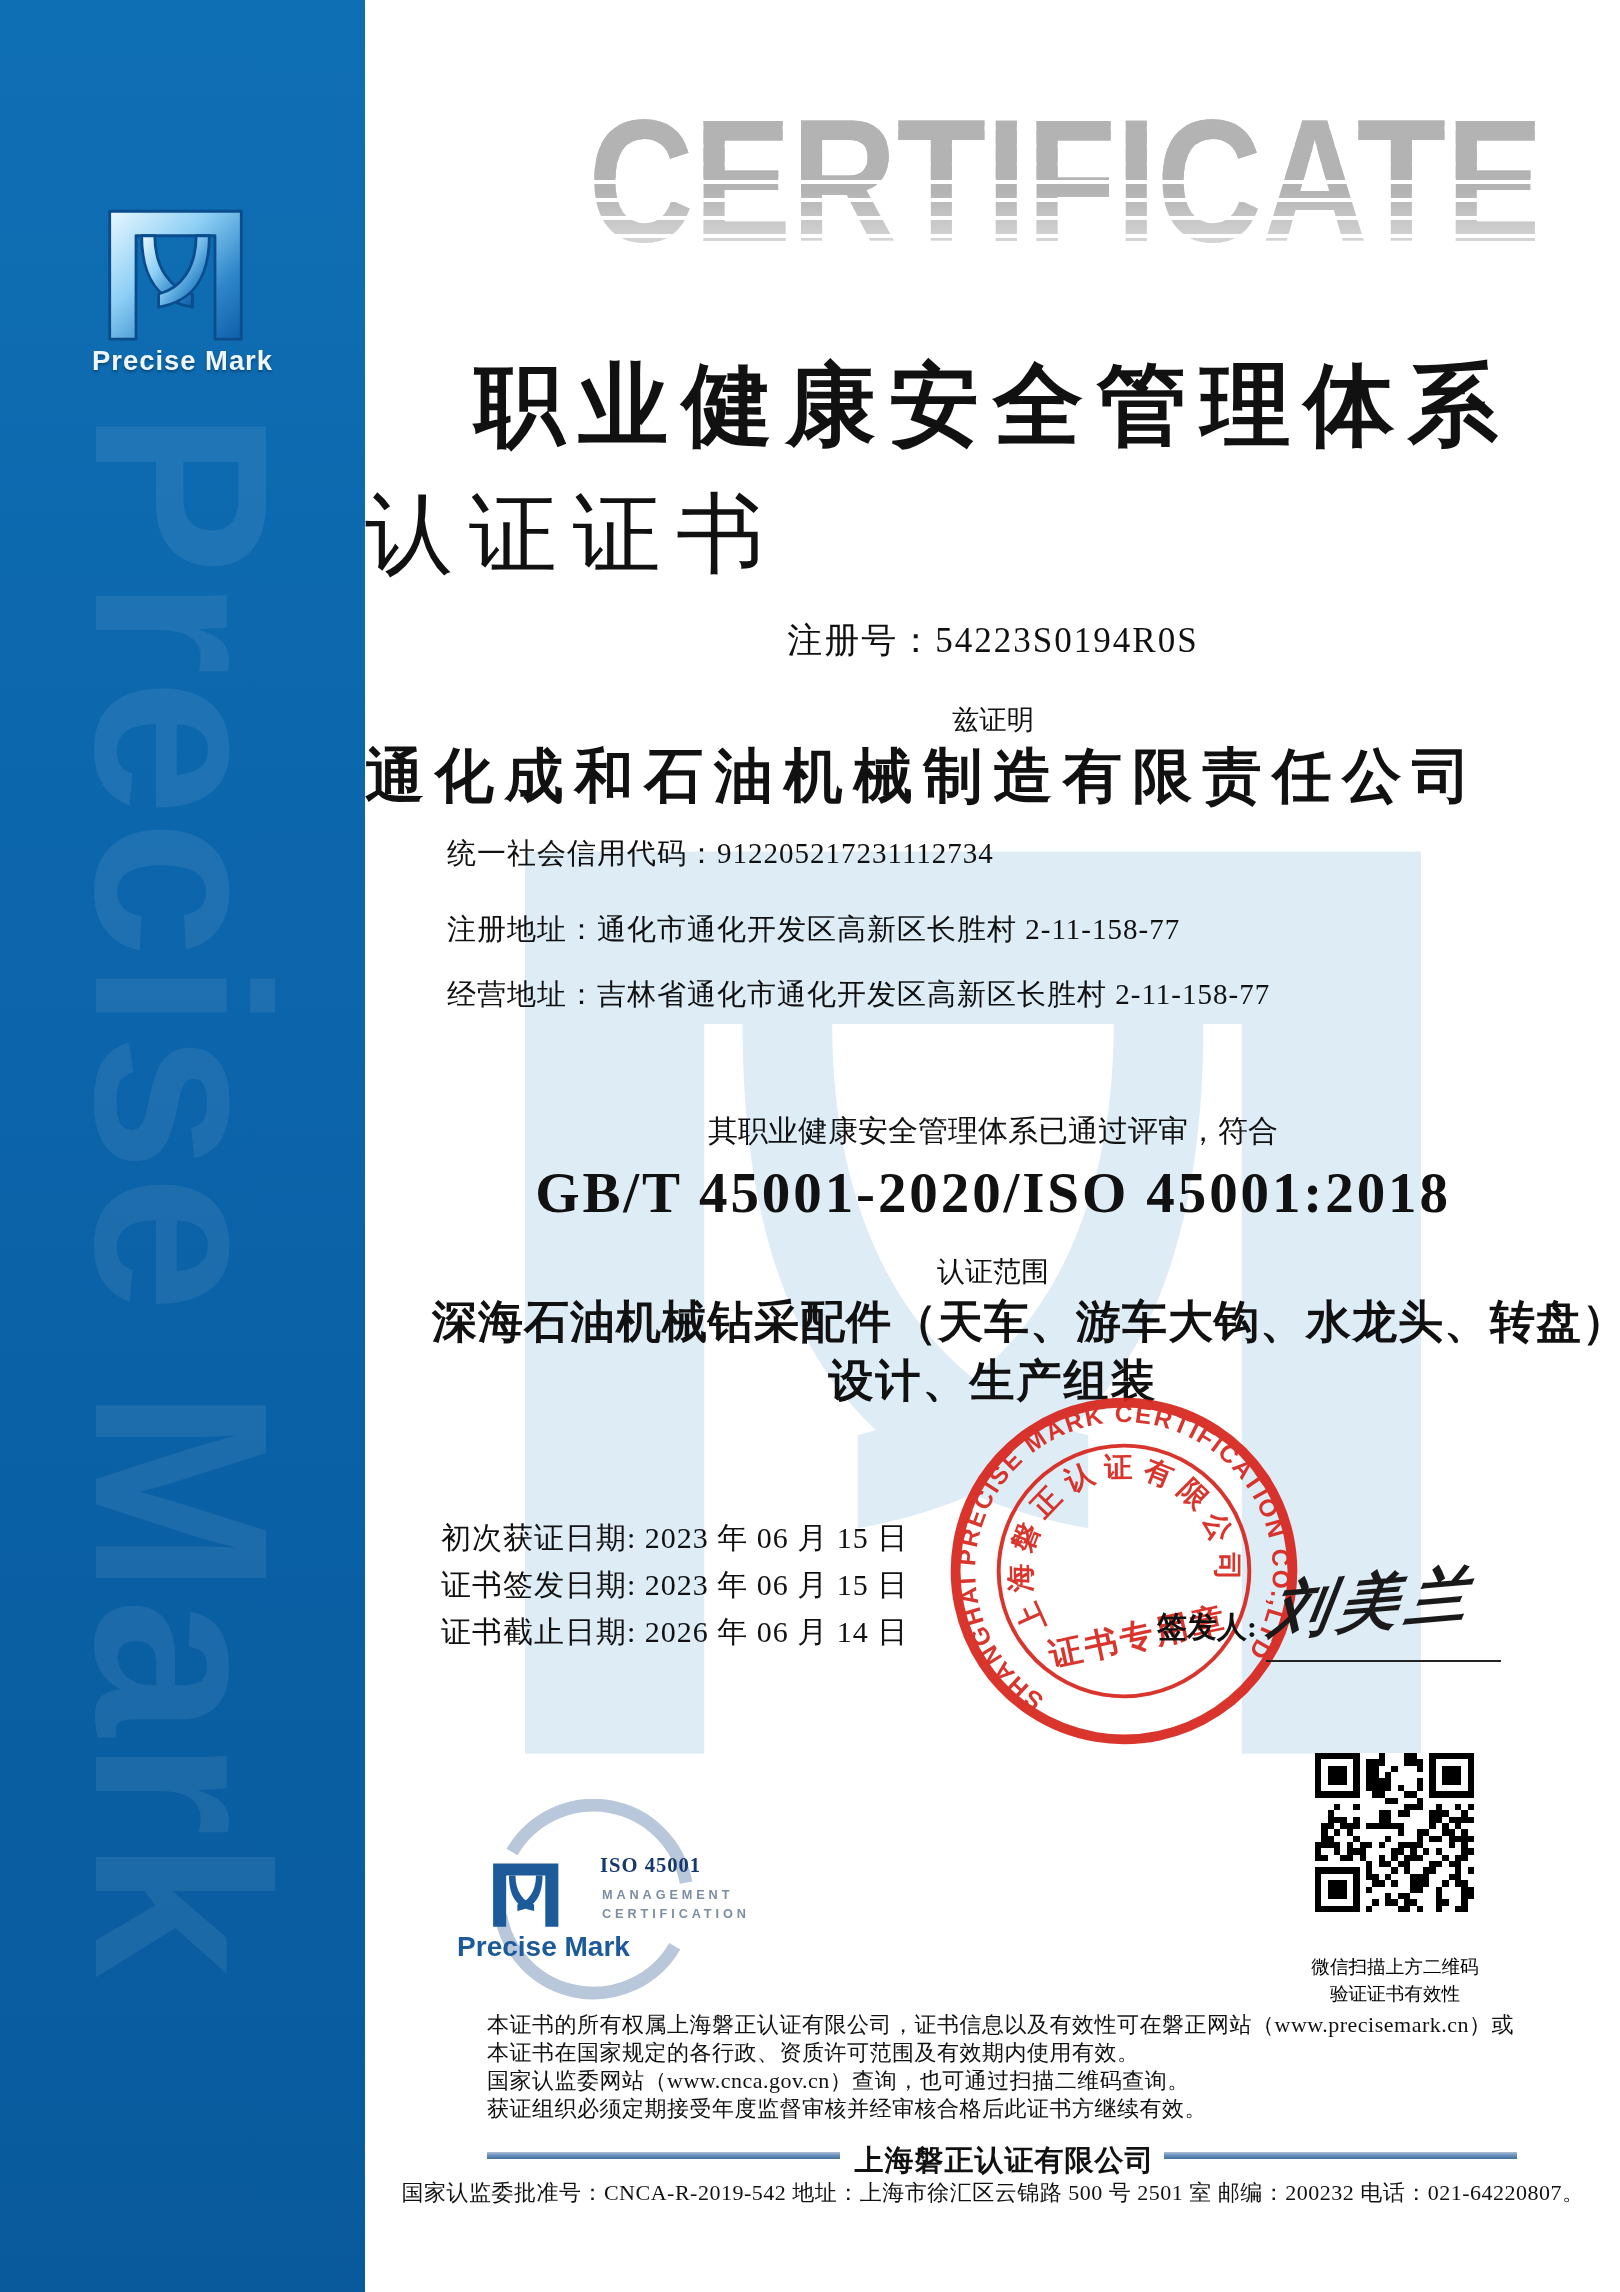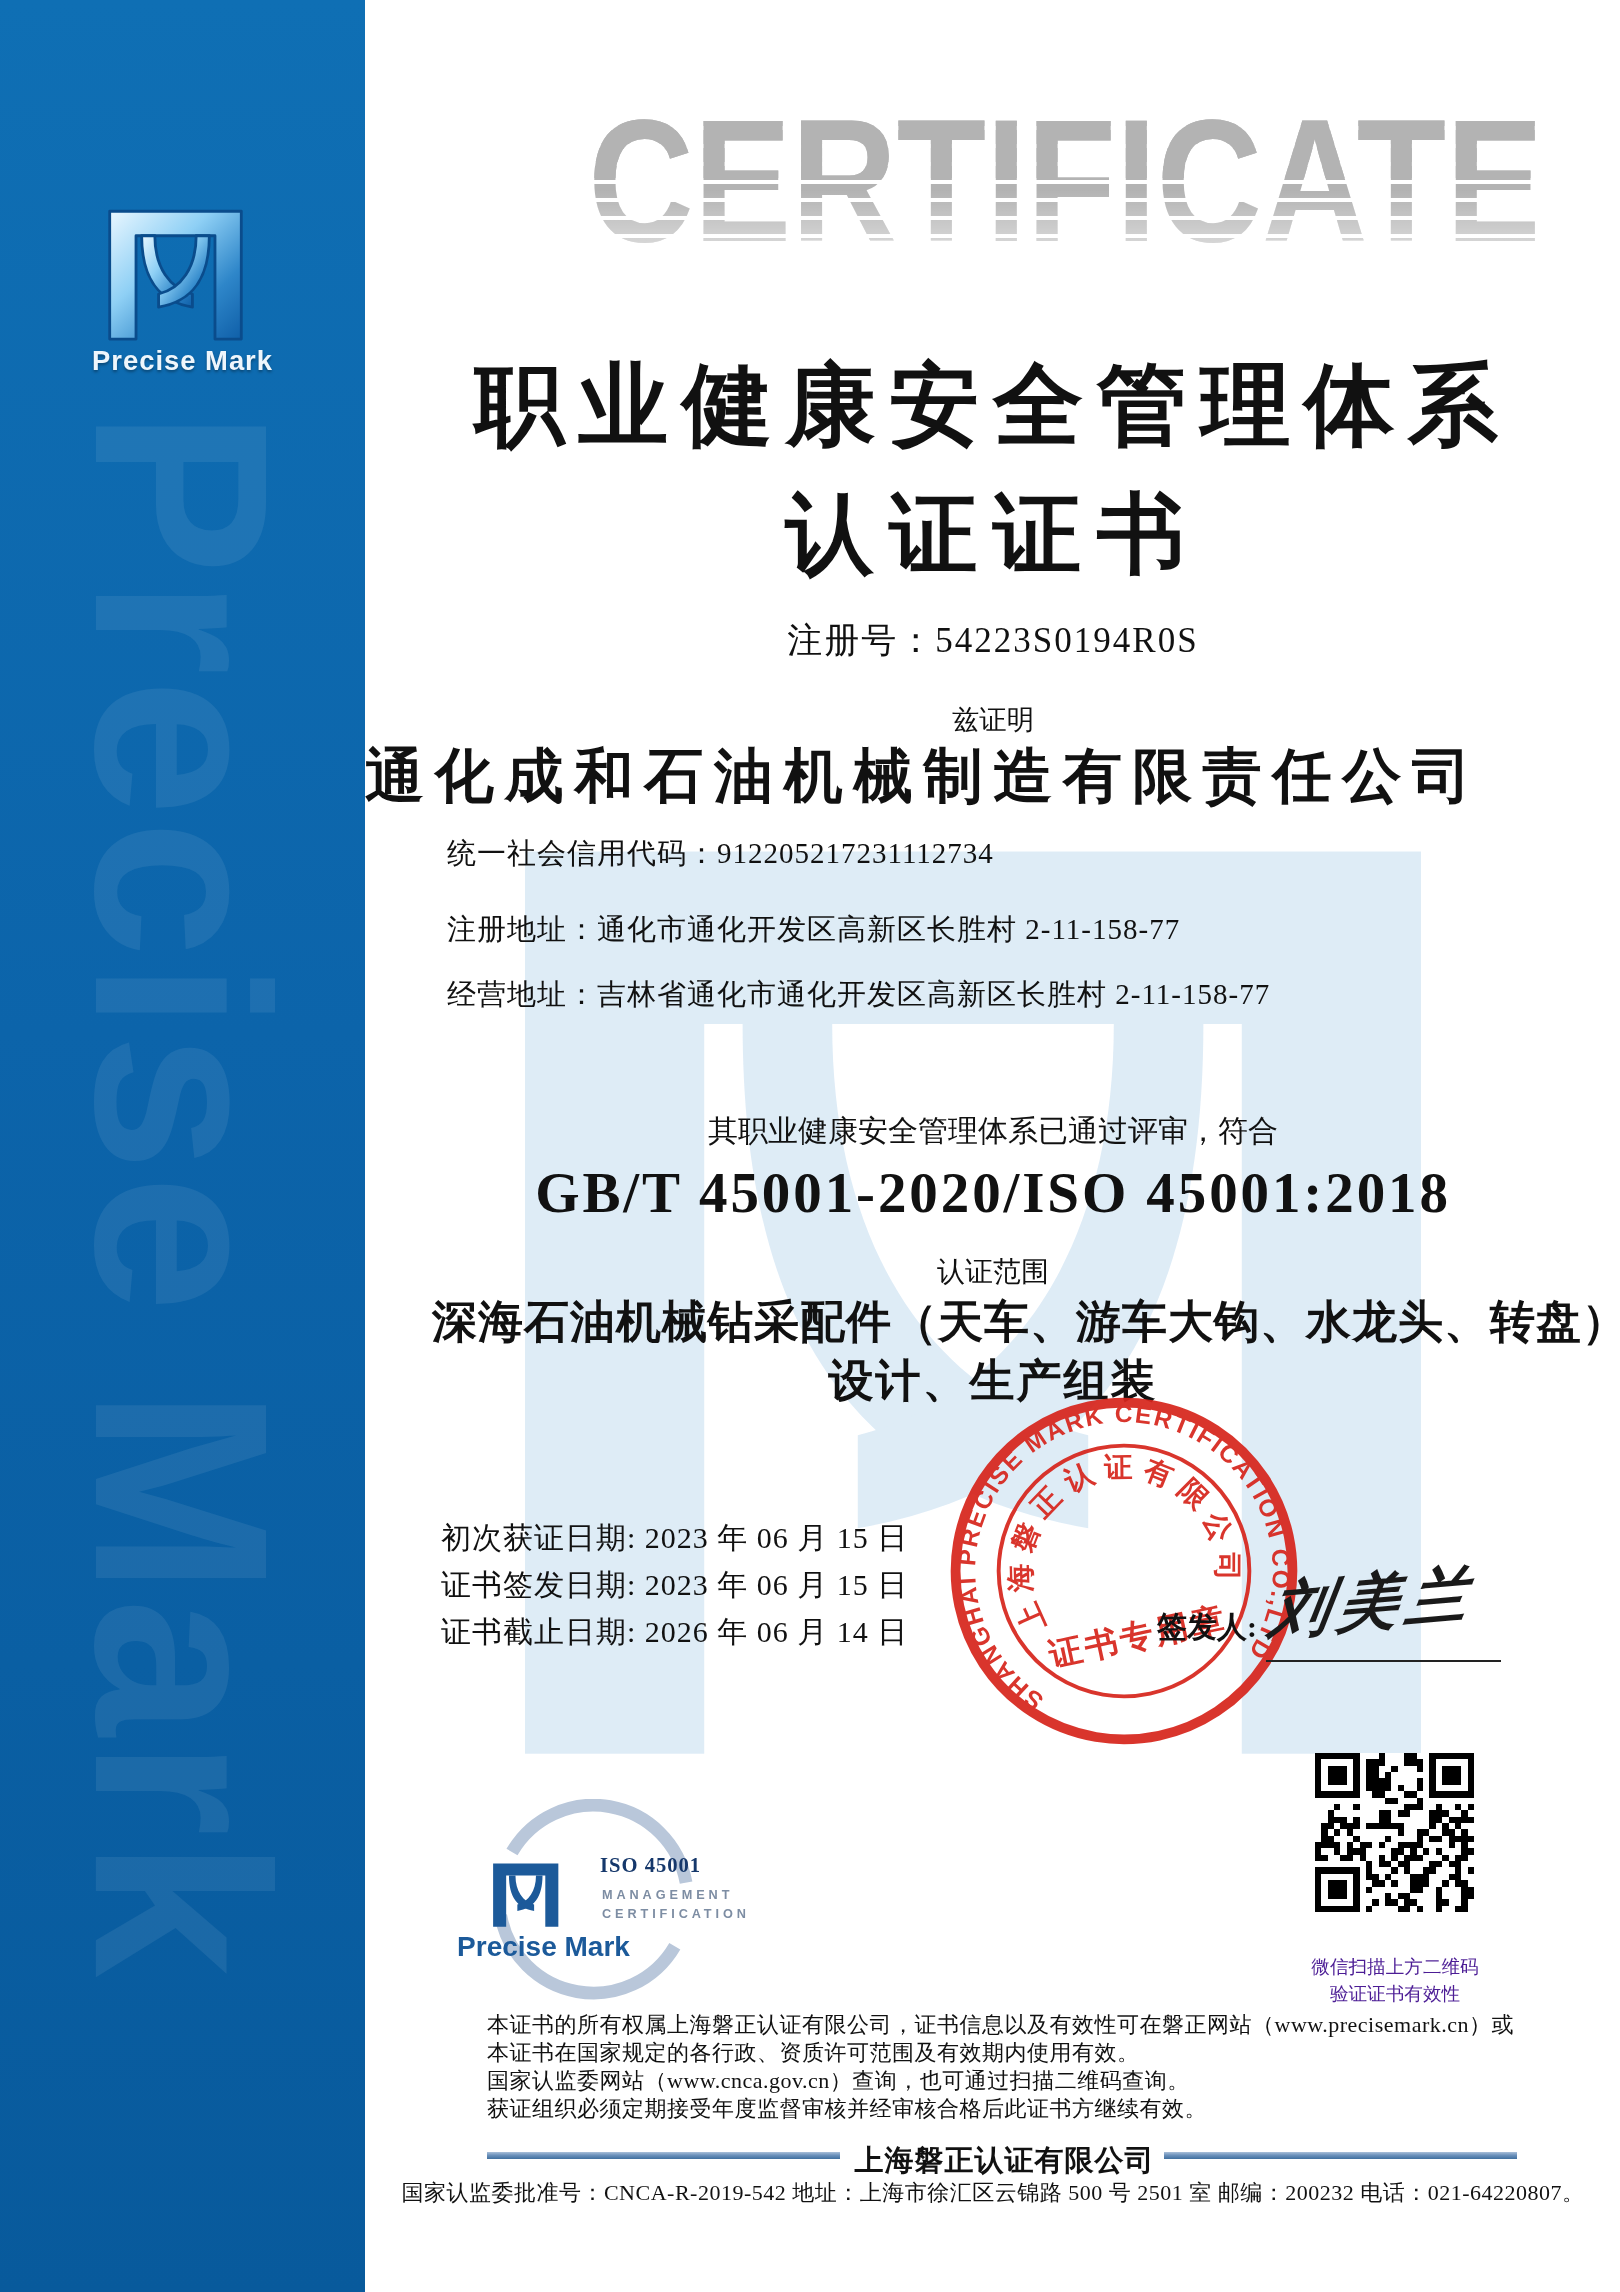--- a/index.html
+++ b/index.html
@@ -24,22 +24,22 @@
   .cert-wm{position:absolute;left:498px;top:94px;width:1127px;text-align:center;
            font-family:"Liberation Sans",sans-serif;font-weight:800;font-size:174px;line-height:174px;
            letter-spacing:0px;transform:scaleX(.84);transform-origin:center;
            background-image:
              linear-gradient(180deg,rgba(255,255,255,0) 0%,rgba(255,255,255,0) 55%,rgba(255,255,255,.45) 85%,rgba(255,255,255,.7) 100%),
              linear-gradient(180deg,#b3b3b3 0 84px,rgba(0,0,0,0) 84px),
              repeating-linear-gradient(180deg,#b3b3b3 0 13.7px,#ffffff 13.7px 18px);
            -webkit-background-clip:text;background-clip:text;color:transparent;}
   .main-title{position:absolute;left:365px;top:359px;width:1256px;text-align:center;
               font-size:90px;font-weight:bold;letter-spacing:13.7px;line-height:94px;}
-  .sub-title{position:absolute;left:365px;top:488px;width:1256px;text-align:center;
-             font-size:88px;font-weight:bold;letter-spacing:15.7px;line-height:94px;}
+  .sub-title{position:absolute;left:365px;top:488px;width:1256px;
+             font-size:88px;font-weight:normal;letter-spacing:15.7px;line-height:94px;}
   .reg-no{position:absolute;left:365px;top:617px;width:1256px;text-align:center;
           font-size:35px;letter-spacing:2px;}
   .intro{position:absolute;left:365px;top:702px;width:1256px;text-align:center;font-size:27.4px;}
   .company{position:absolute;left:365px;top:737px;width:1256px;text-align:left;
            font-size:59px;font-weight:bold;letter-spacing:10.8px;}
 
   .left-block{font-size:29px;letter-spacing:1px;}
   .credit{position:absolute;left:447px;top:834px;}
   .addr1{position:absolute;left:447px;top:910px;}
   .addr2{position:absolute;left:447px;top:975px;}
@@ -70,21 +70,21 @@
   .acc-iso{position:absolute;left:600px;top:1854px;font-size:20.6px;font-weight:600;color:#16386b;
            letter-spacing:1px;}
   .acc-line1{position:absolute;left:602px;top:1888px;font-family:"Liberation Sans",sans-serif;
              font-size:12.7px;letter-spacing:3.9px;color:#7d8da3;font-weight:bold;}
   .acc-line2{position:absolute;left:602px;top:1907px;font-family:"Liberation Sans",sans-serif;
              font-size:12.7px;letter-spacing:3.9px;color:#7d8da3;font-weight:bold;}
 
   
   .qr{position:absolute;left:1315px;top:1753px;width:159px;height:159px;background:#fff;}
   .qr-caption{position:absolute;left:1257px;top:1954px;width:276px;text-align:center;
-              font-size:18.6px;line-height:26.5px;color:#4c1d95;}
+              font-size:18.6px;line-height:26.5px;color:#000000;}
 
   
   .foot-para{position:absolute;left:487px;top:2011px;width:1049px;font-size:22px;line-height:28px;
              letter-spacing:0.5px;}
   .issuer-bar{position:absolute;top:2152px;width:353px;height:6.9px;
               background:linear-gradient(180deg,#aac0d9 0%,#6d92bc 45%,#41709f 100%);}
   .bar-left{left:487px;}
   .bar-right{left:1164px;}
   .issuer{position:absolute;left:843px;top:2141px;width:323px;text-align:center;
           font-size:29px;font-weight:bold;letter-spacing:1px;}

